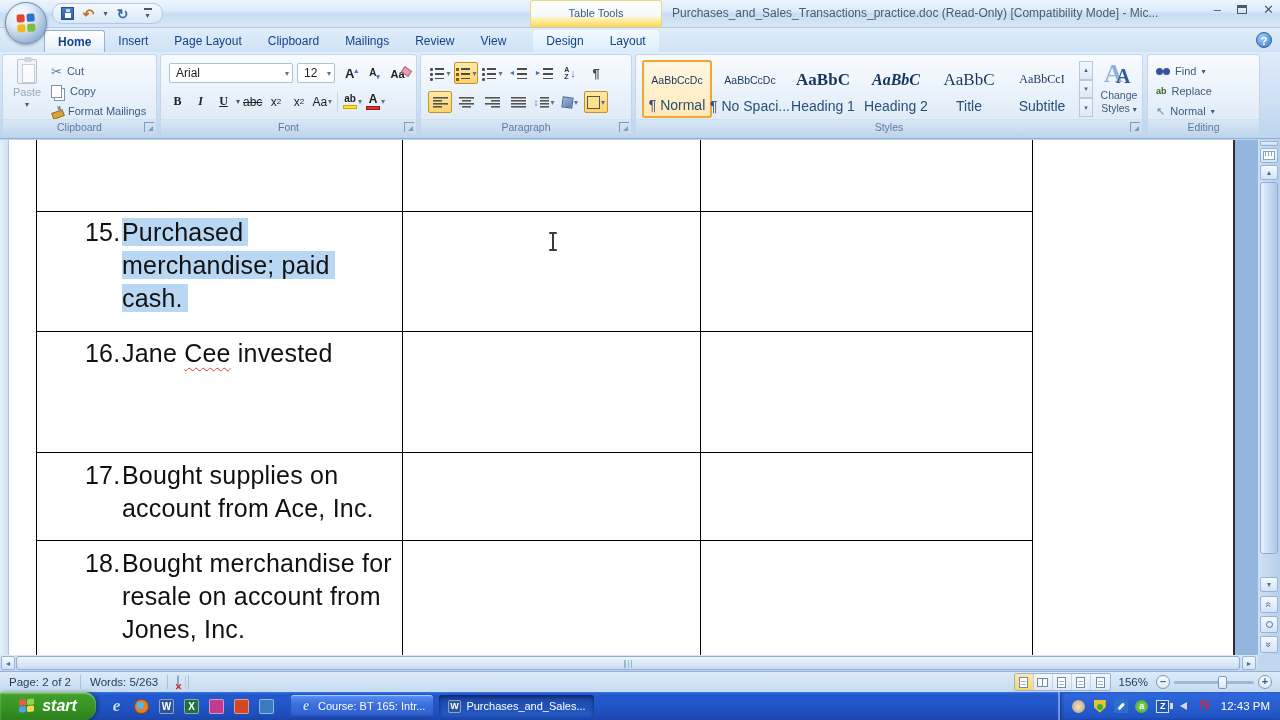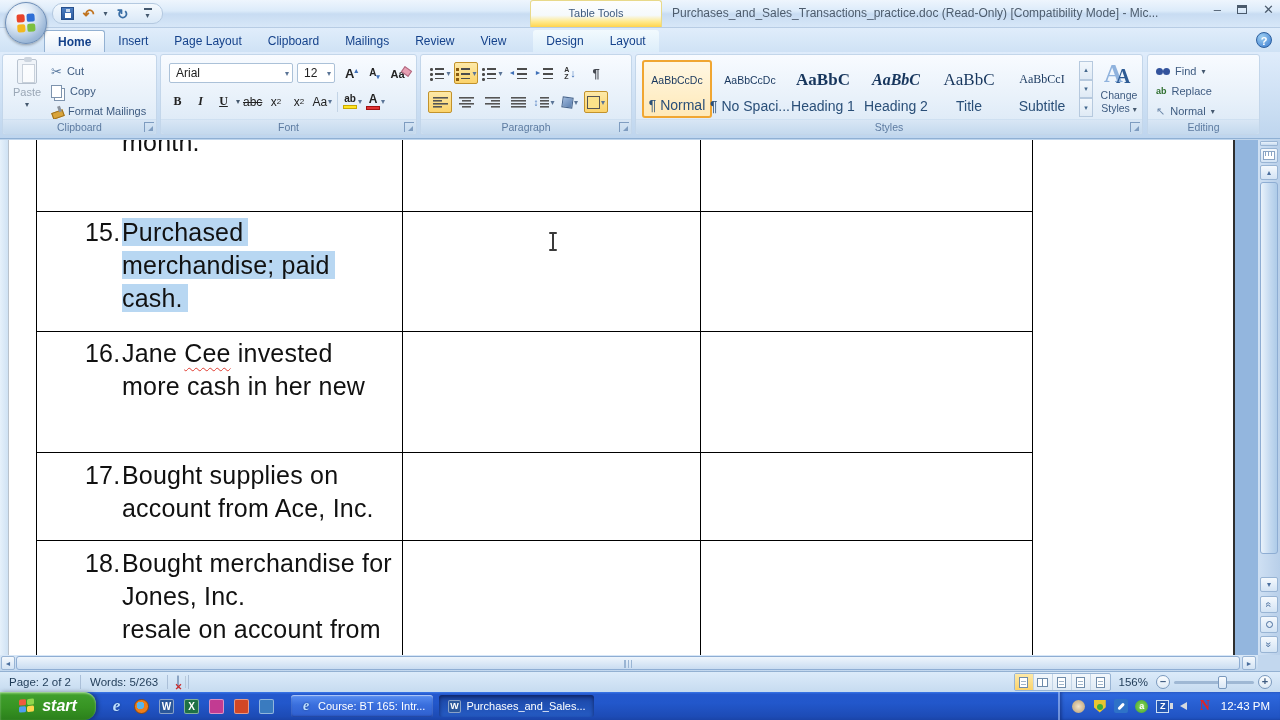--- a/index.html
+++ b/index.html
@@ -536,47 +536,45 @@
     <div class="vline" style="left:36px"></div>
     <div class="vline" style="left:402px"></div>
     <div class="vline" style="left:700px"></div>
     <div class="vline" style="left:1032px"></div>
     <div class="hline" style="top:71px"></div>
     <div class="hline" style="top:191px"></div>
     <div class="hline" style="top:312px"></div>
     <div class="hline" style="top:400px"></div>
 
     <div class="doctext rowlines" style="top:-14px">
-      <div>month.</div>
     </div>
 
     <div class="doctext rownum" style="top:76px">15.</div>
     <div class="doctext rowlines" style="top:76px">
       <div><span class="hlt">Purchased</span></div>
       <div><span class="hlt">merchandise; paid</span></div>
       <div><span class="hlt">cash.</span></div>
     </div>
 
     <div class="doctext rownum" style="top:197px">16.</div>
     <div class="doctext rowlines" style="top:197px">
       <div><span>Jane </span><span class="spell">Cee</span><span> invested</span></div>
-      <div>more cash in her new</div>
     </div>
 
     <div class="doctext rownum" style="top:319px">17.</div>
     <div class="doctext rowlines" style="top:319px">
       <div>Bought supplies on</div>
       <div>account from Ace, Inc.</div>
     </div>
 
     <div class="doctext rownum" style="top:407px">18.</div>
     <div class="doctext rowlines" style="top:407px">
       <div>Bought merchandise for</div>
+      <div>resale on account from</div>
       <div>Jones, Inc.</div>
-      <div>resale on account from</div>
     </div>
 
     <span class="ibeam">
         <i></i>
       </span>
   </div>
 
   <div class="vscroll">
     <span class="vs-split"></span>
     <span class="vs-btn" style="top:8px;height:15px">

